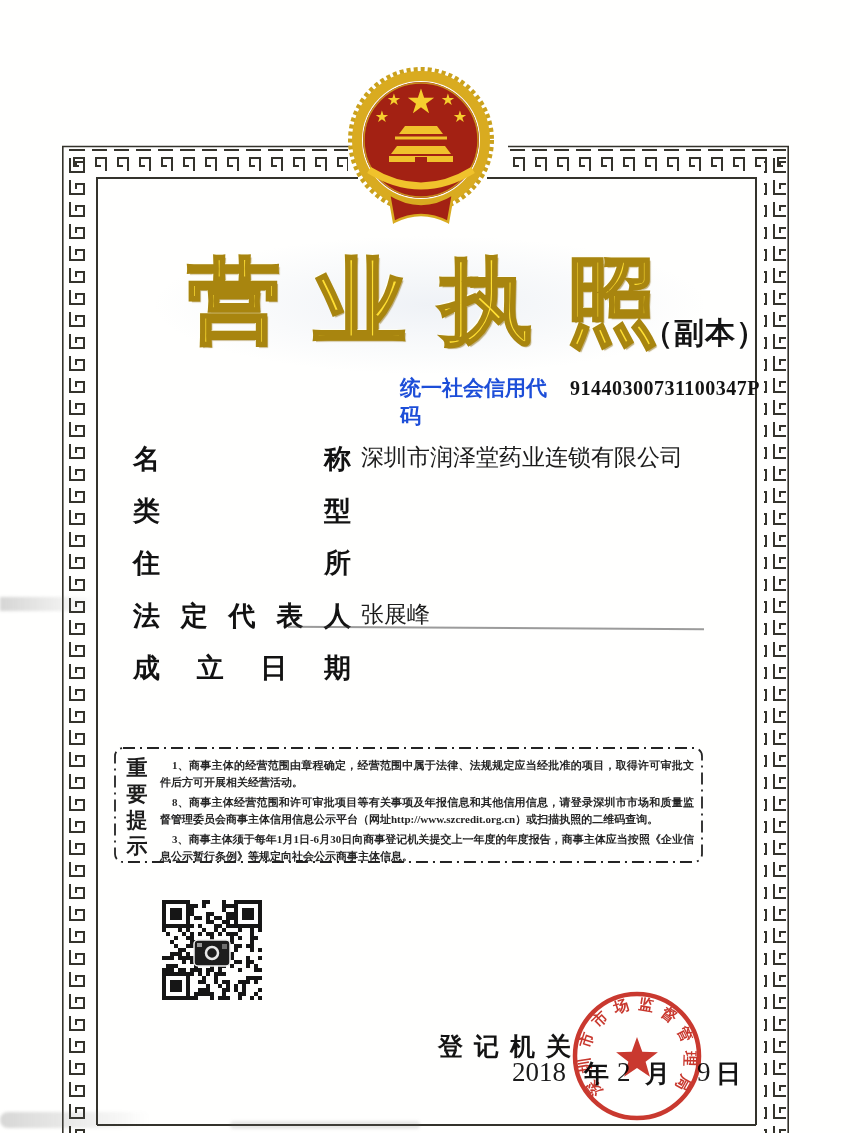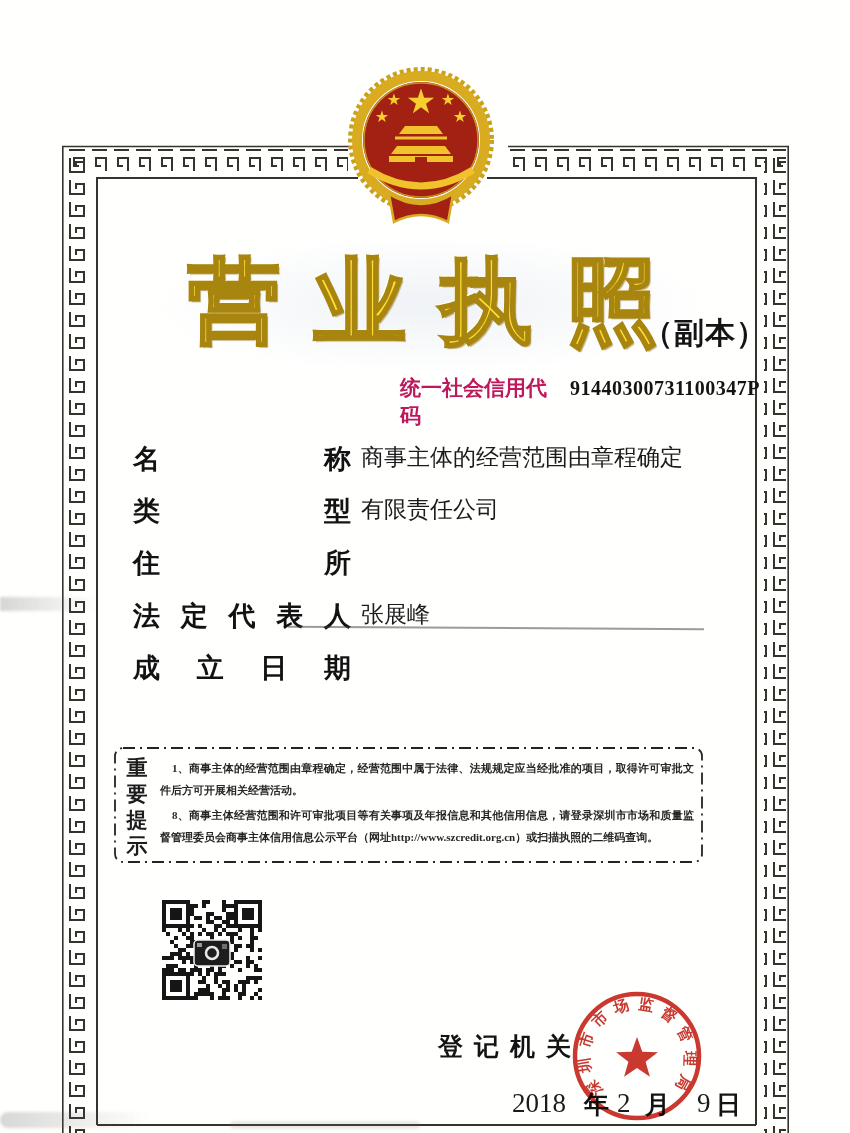--- a/index.html
+++ b/index.html
@@ -9,38 +9,38 @@
   
   .title-wash{left:150px;top:235px;width:560px;height:140px;
       background:radial-gradient(ellipse at 50% 50%, rgba(175,190,215,0.20), rgba(175,190,215,0) 70%);}
   .title-row{left:188px;top:246px;width:470px;display:flex;justify-content:space-between;}
   .title-row span{font-size:92px;line-height:110px;font-weight:900;color:#ffdf33;
       -webkit-text-stroke:2.5px #a8850f;
       text-shadow:-2px -2px 0 rgba(255,255,240,.95), 2px 2px 1px rgba(140,105,10,.55);}
   .copy-label{left:643px;top:313px;font-size:30px;font-weight:700;color:#141414;letter-spacing:1px;}
   
   .credit-row{left:400px;top:374px;width:360px;display:flex;justify-content:flex-end;align-items:baseline;gap:9px;}
-  .credit-label{font-size:21px;font-weight:900;color:#be185d;}
+  .credit-label{font-size:21px;font-weight:900;color:#1d4ed8;}
   .credit-value{font-size:20px;font-weight:700;font-family:"Liberation Serif",serif;letter-spacing:.5px;color:#141414;}
   
   .field-row{position:absolute;left:133px;display:flex;align-items:flex-start;}
   .field-label{width:218px;display:flex;justify-content:space-between;flex:none;
       font-weight:900;font-size:27px;color:#121212;}
   .field-value{margin-left:10px;font-family:"Liberation Serif",serif;font-size:23px;
       color:#1b1b1b;line-height:33px;max-width:428px;}
   
   .notice-inner{left:124px;top:757px;width:570px;height:100px;display:flex;gap:10px;}
   .notice-side{width:26px;display:flex;flex-direction:column;justify-content:space-between;
       font-size:21px;font-weight:900;color:#1c1c1c;line-height:22px;text-align:center;}
   .notice-text{flex:1;}
   .notice-text p{margin:0 0 3px 0;font-family:"Liberation Serif",serif;font-weight:700;
-      font-size:11px;line-height:22px;color:#262626;text-align:justify;text-indent:1.1em;}
+      font-size:11px;line-height:17px;color:#262626;text-align:justify;text-indent:1.1em;}
   
   .reg-label{left:438px;top:1030px;display:flex;gap:11px;font-size:25px;font-weight:900;color:#131313;}
-  .date-part{position:absolute;top:1088px;}
+  .date-part{position:absolute;top:1057px;}
   .date-num{font-family:"Liberation Serif",serif;font-size:27px;color:#1b1b1b;}
   .date-cjk{font-size:25px;font-weight:900;color:#131313;}
   .seal{left:562px;top:981px;mix-blend-mode:multiply;opacity:.92;}
   
   .artifact{pointer-events:none;}
   .a1{left:0;top:597px;width:96px;height:14px;filter:blur(1.5px);
       background:linear-gradient(90deg, rgba(125,125,125,.32), rgba(125,125,125,0));}
   .a2{left:0;top:1112px;width:150px;height:16px;filter:blur(1.5px);border-radius:8px;
       background:linear-gradient(90deg, rgba(100,100,100,.26), rgba(100,100,100,0));}
   .a3{left:230px;top:1121px;width:190px;height:8px;filter:blur(1.5px);border-radius:4px;
@@ -107,28 +107,27 @@
   <div class="abs credit-row">
     <span class="credit-label">统一社会信用代码</span>
     <span class="credit-value">91440300731100347P</span>
   </div>
 
   <div class="field-row" style="top:441px;">
     <div class="field-label">
         <span>名</span>
         <span>称</span>
       </div>
-    <div class="field-value">商事主体的经营范围由章程确定</div>
+    <div class="field-value">深圳市润泽堂药业连锁有限公司</div>
   </div>
   <div class="field-row" style="top:493px;">
     <div class="field-label">
         <span>类</span>
         <span>型</span>
       </div>
-    <div class="field-value">有限责任公司</div>
   </div>
   <div class="field-row" style="top:545px;">
     <div class="field-label">
         <span>住</span>
         <span>所</span>
       </div>
   </div>
   <div class="field-row" style="top:598px;">
     <div class="field-label">
         <span>法</span>
@@ -155,20 +154,21 @@
   <div class="abs notice-inner">
     <div class="notice-side">
         <span>重</span>
         <span>要</span>
         <span>提</span>
         <span>示</span>
       </div>
     <div class="notice-text">
       <p>1、商事主体的经营范围由章程确定，经营范围中属于法律、法规规定应当经批准的项目，取得许可审批文件后方可开展相关经营活动。</p>
       <p>8、商事主体经营范围和许可审批项目等有关事项及年报信息和其他信用信息，请登录深圳市市场和质量监督管理委员会商事主体信用信息公示平台（网址http://www.szcredit.org.cn）或扫描执照的二维码查询。</p>
+      <p>3、商事主体须于每年1月1日-6月30日向商事登记机关提交上一年度的年度报告，商事主体应当按照《企业信息公示暂行条例》等规定向社会公示商事主体信息。</p>
     </div>
   </div>
 
   <svg class="abs" width="108" height="108" style="left:158px;top:896px;">
       <rect x="44" y="4" width="4" height="4" fill="#161616"></rect>
       <rect x="48" y="4" width="4" height="4" fill="#161616"></rect>
       <rect x="64" y="4" width="4" height="4" fill="#161616"></rect>
       <rect x="32" y="8" width="4" height="4" fill="#161616"></rect>
       <rect x="36" y="8" width="4" height="4" fill="#161616"></rect>
       <rect x="44" y="8" width="4" height="4" fill="#161616"></rect>

